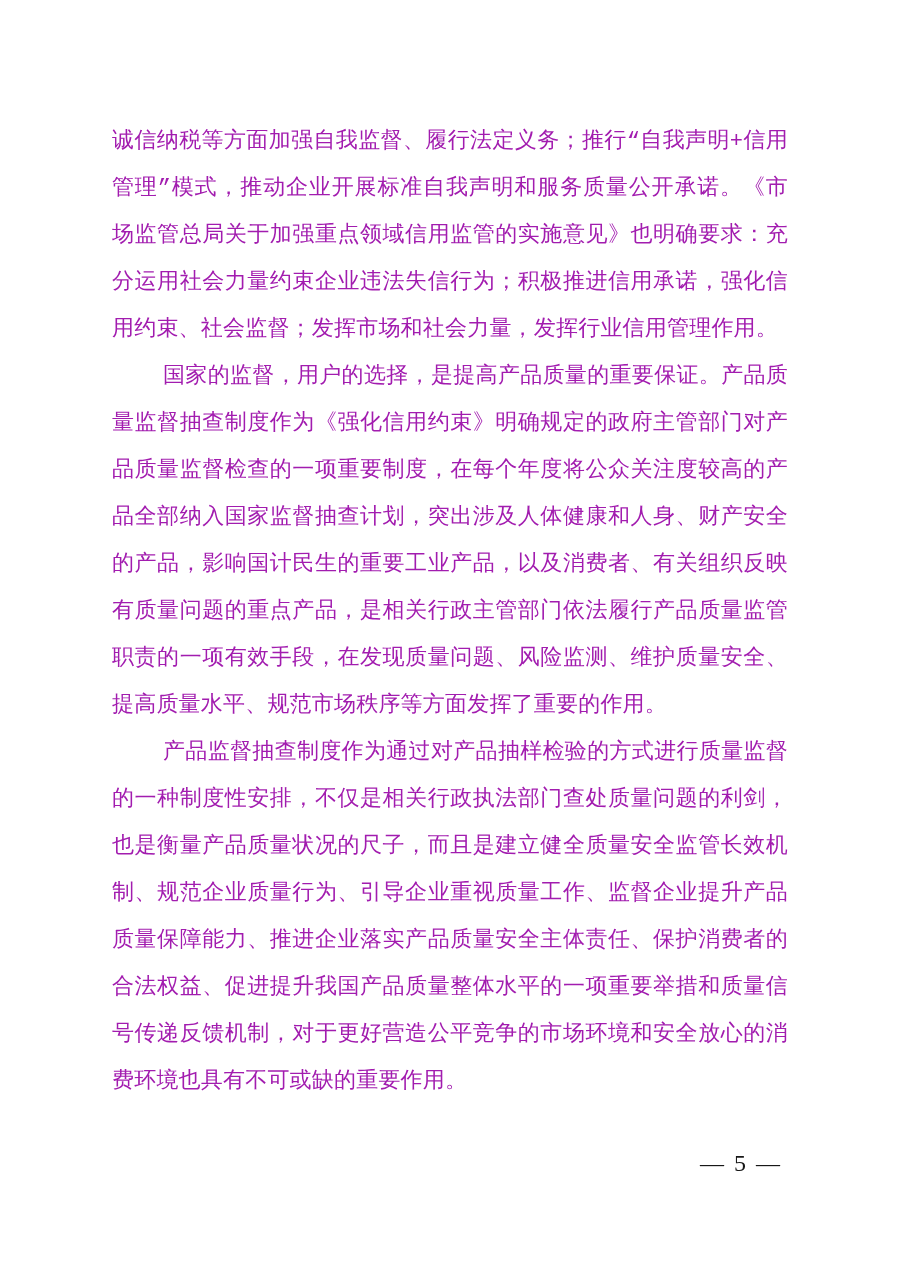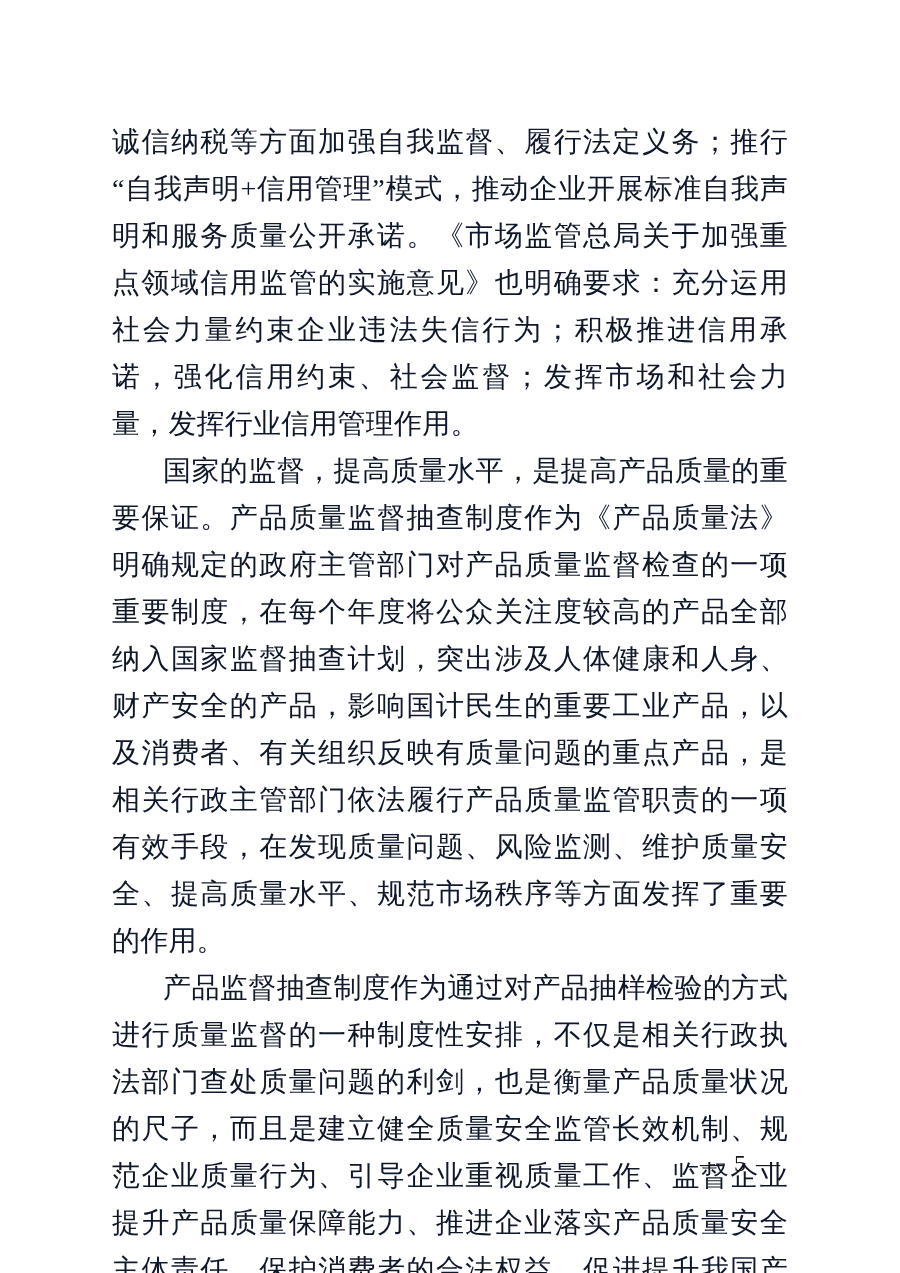--- a/index.html
+++ b/index.html
@@ -24,27 +24,28 @@
     background: #ffffff;
     box-sizing: border-box;
   }
   .content {
     position: absolute;
     left: 112px;
     top: 118px;
     width: 676px;
   }
   .para {
-    font-size: 28px;
+    font-size: 22px;
     line-height: 47px;
     text-align: justify;
     text-justify: inter-ideograph;
     letter-spacing: 0.2px;
     margin: 0 0 0 0;
-    color: #0f172a;
+    color: #a21caf;
+    font-family: Liberation Mono, monospace;
   }
   .para.indent {
     text-indent: 51px;
   }
   .footer {
     position: absolute;
     left: 0;
     top: 1150px;
     width: 900px;
     text-align: right;
@@ -57,20 +58,20 @@
     letter-spacing: 2px;
     font-family: "Liberation Serif", "DejaVu Serif", serif;
   }
 </style>
 </head>
 <body>
 
 <div class="page">
   <div class="content">
     <p class="para">诚信纳税等方面加强自我监督、履行法定义务；推行“自我声明+信用管理”模式，推动企业开展标准自我声明和服务质量公开承诺。《市场监管总局关于加强重点领域信用监管的实施意见》也明确要求：充分运用社会力量约束企业违法失信行为；积极推进信用承诺，强化信用约束、社会监督；发挥市场和社会力量，发挥行业信用管理作用。</p>
-    <p class="para indent">国家的监督，提高质量水平，是提高产品质量的重要保证。产品质量监督抽查制度作为《产品质量法》明确规定的政府主管部门对产品质量监督检查的一项重要制度，在每个年度将公众关注度较高的产品全部纳入国家监督抽查计划，突出涉及人体健康和人身、财产安全的产品，影响国计民生的重要工业产品，以及消费者、有关组织反映有质量问题的重点产品，是相关行政主管部门依法履行产品质量监管职责的一项有效手段，在发现质量问题、风险监测、维护质量安全、提高质量水平、规范市场秩序等方面发挥了重要的作用。</p>
+    <p class="para indent">国家的监督，用户的选择，是提高产品质量的重要保证。产品质量监督抽查制度作为《强化信用约束》明确规定的政府主管部门对产品质量监督检查的一项重要制度，在每个年度将公众关注度较高的产品全部纳入国家监督抽查计划，突出涉及人体健康和人身、财产安全的产品，影响国计民生的重要工业产品，以及消费者、有关组织反映有质量问题的重点产品，是相关行政主管部门依法履行产品质量监管职责的一项有效手段，在发现质量问题、风险监测、维护质量安全、提高质量水平、规范市场秩序等方面发挥了重要的作用。</p>
     <p class="para indent">产品监督抽查制度作为通过对产品抽样检验的方式进行质量监督的一种制度性安排，不仅是相关行政执法部门查处质量问题的利剑，也是衡量产品质量状况的尺子，而且是建立健全质量安全监管长效机制、规范企业质量行为、引导企业重视质量工作、监督企业提升产品质量保障能力、推进企业落实产品质量安全主体责任、保护消费者的合法权益、促进提升我国产品质量整体水平的一项重要举措和质量信号传递反馈机制，对于更好营造公平竞争的市场环境和安全放心的消费环境也具有不可或缺的重要作用。</p>
 
   </div>
   <div class="footer">
     <span class="page-number">— 5 —</span>
   </div>
 </div>
 
 </body></html>

